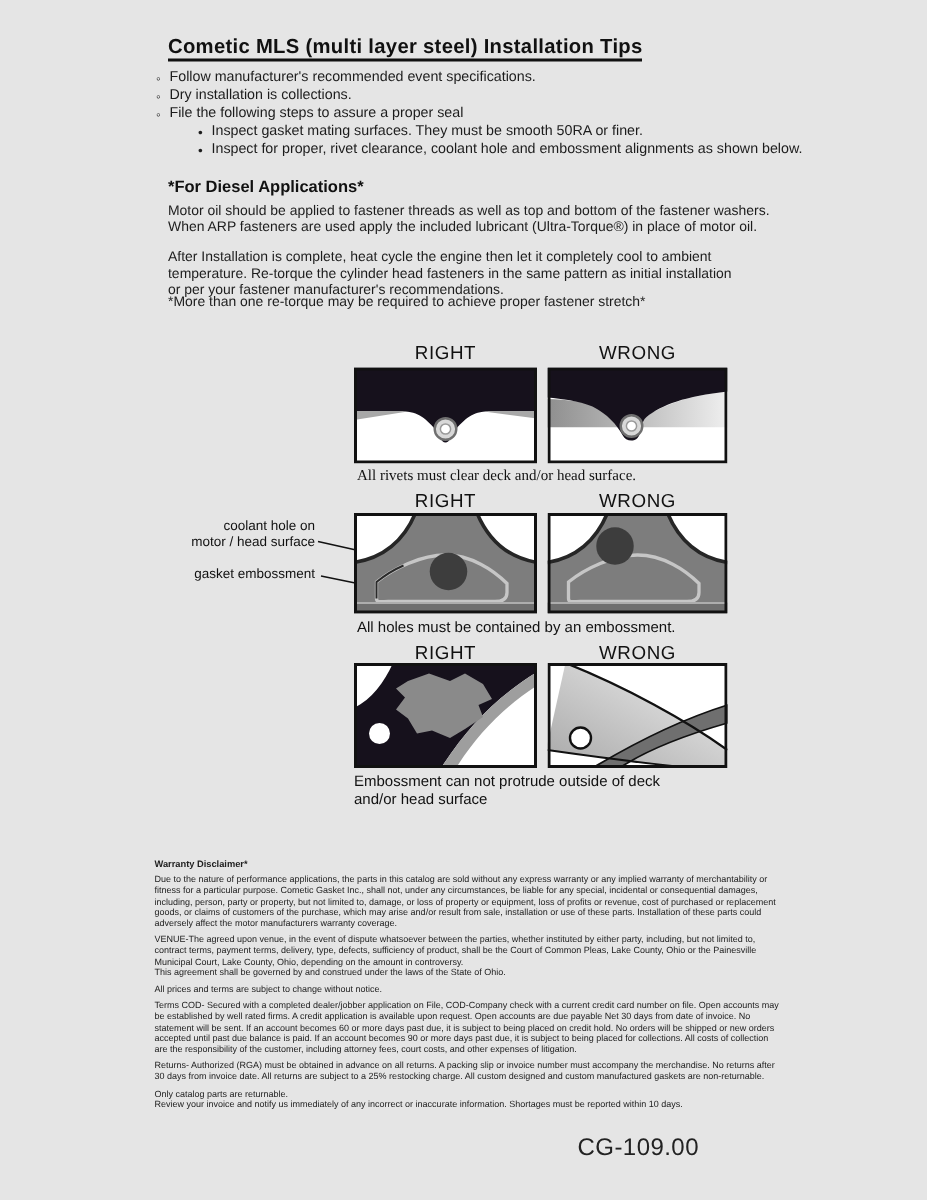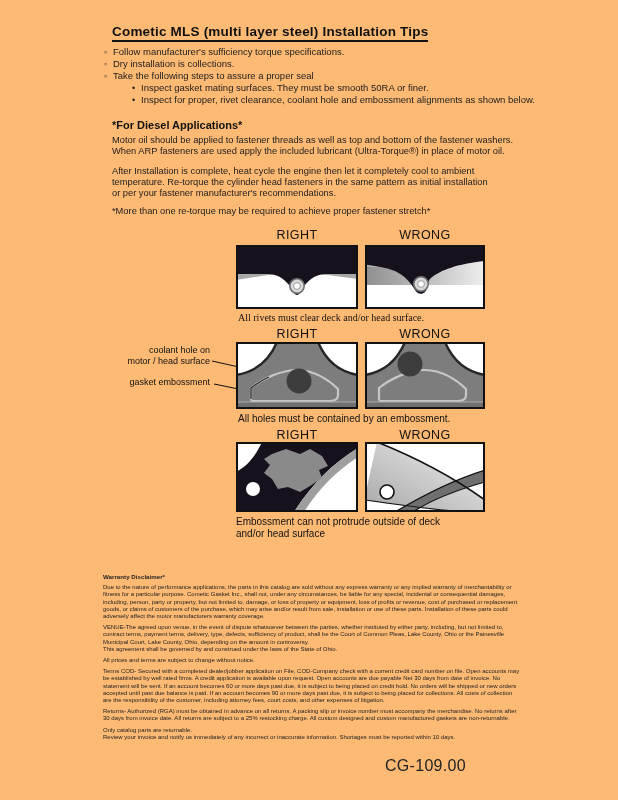--- a/index.html
+++ b/index.html
@@ -1,16 +1,16 @@
 <!DOCTYPE html>
 <html><head>
 <meta charset="utf-8">
 <style>
   html,body{margin:0;padding:0;background:#fff;}
-  .page{position:relative;width:618px;height:800px;background:#fdba74;overflow:hidden;
+  .page{position:relative;width:618px;height:800px;background:#e5e5e5;overflow:hidden;
         font-family:"Liberation Sans","DejaVu Sans",sans-serif;color:#1c1c1c;}
   .abs{position:absolute;}
   .pre{white-space:pre-line;}
   .title{font-size:13.5px;font-weight:bold;color:#111;display:inline-block;
          border-bottom:2px solid #111;padding-bottom:1px;letter-spacing:.2px;}
   .bullets{font-size:9.5px;line-height:12px;color:#1c1c1c;}
   .b{position:relative;padding-left:9px;}
   .b .marker{position:absolute;left:0;top:0;font-size:9px;}
   .b.sub{margin-left:28px;}
   .h2{font-size:11px;font-weight:bold;color:#111;}
@@ -27,34 +27,34 @@
 </head>
 <body>
 
 <div class="page">
 
   <div class="abs" style="left:112px;top:22px;">
     <span class="title">Cometic MLS (multi layer steel) Installation Tips</span>
   </div>
 
   <div class="abs bullets" style="left:104px;top:46px;width:470px;">
-    <div class="b"><span class="marker">◦</span><span>Follow manufacturer's sufficiency torque specifications.</span></div>
+    <div class="b"><span class="marker">◦</span><span>Follow manufacturer's recommended event specifications.</span></div>
     <div class="b"><span class="marker">◦</span><span>Dry installation is collections.</span></div>
-    <div class="b"><span class="marker">◦</span><span>Take the following steps to assure a proper seal</span></div>
+    <div class="b"><span class="marker">◦</span><span>File the following steps to assure a proper seal</span></div>
     <div class="b sub"><span class="marker">•</span><span>Inspect gasket mating surfaces.  They must be smooth 50RA or finer.</span></div>
     <div class="b sub"><span class="marker">•</span><span>Inspect for proper, rivet clearance, coolant hole and embossment alignments as shown below.</span></div>
   </div>
 
   <div class="abs h2" style="left:112px;top:119px;">*For Diesel Applications*</div>
   <div class="abs body pre" style="left:112px;top:135px;width:480px;">Motor oil should be applied to fastener threads as well as top and bottom of the fastener washers.
 When ARP fasteners are used apply the included lubricant (Ultra-Torque®) in place of motor oil.</div>
   <div class="abs body pre" style="left:112px;top:166px;width:480px;">After Installation is complete, heat cycle the engine then let it completely cool to ambient
 temperature. Re-torque the cylinder head fasteners in the same pattern as initial installation
 or per your fastener manufacturer's recommendations.</div>
-  <div class="abs body" style="left:112px;top:206px;width:480px;">*More than one re-torque may be required to achieve proper fastener stretch*</div>
+  <div class="abs body" style="left:112px;top:196px;width:480px;">*More than one re-torque may be required to achieve proper fastener stretch*</div>
 
   <div class="abs dlabel" style="left:236px;top:228px;width:122px;">RIGHT</div>
   <div class="abs dlabel" style="left:365px;top:228px;width:120px;">WRONG</div>
 
   <svg class="abs dimg" style="left:236px;top:245px;" width="122" height="64" viewBox="0 0 122 64">
     <rect width="122" height="64" fill="#ffffff"></rect>
     <path d="M0,29 L38,29 L0,35 Z" fill="#a8a8a8"></path>
     <path d="M122,29 L84,29 L122,34 Z" fill="#a8a8a8"></path>
     <path d="M0,0 H122 V29 L92,29 C80,29 75,33 68,41 C64,46 64,50 61,50 C58,50 58,46 54,41 C47,33 42,29 30,29 L0,29 Z" fill="#16111c"></path>
     <circle cx="61" cy="41" r="7.2" fill="#d8d8d8" stroke="#6f6f6f" stroke-width="1.6"></circle>

